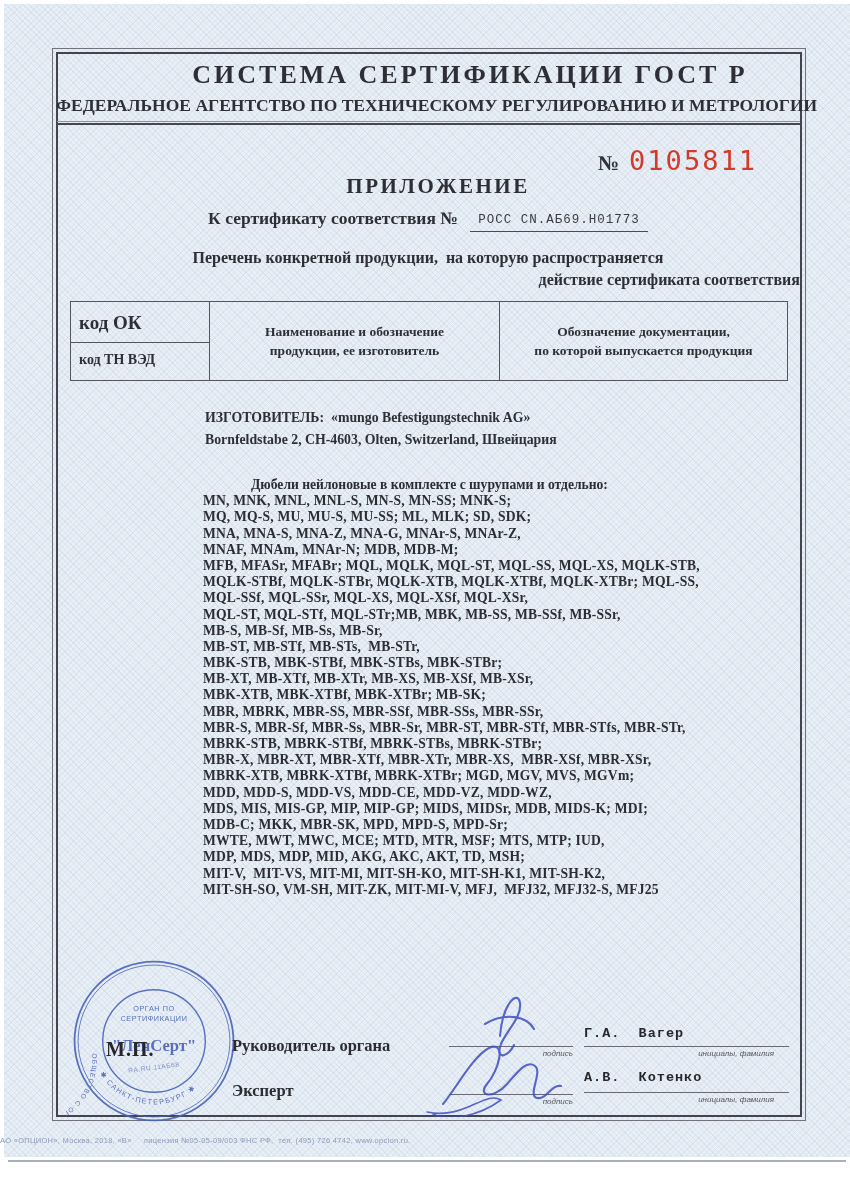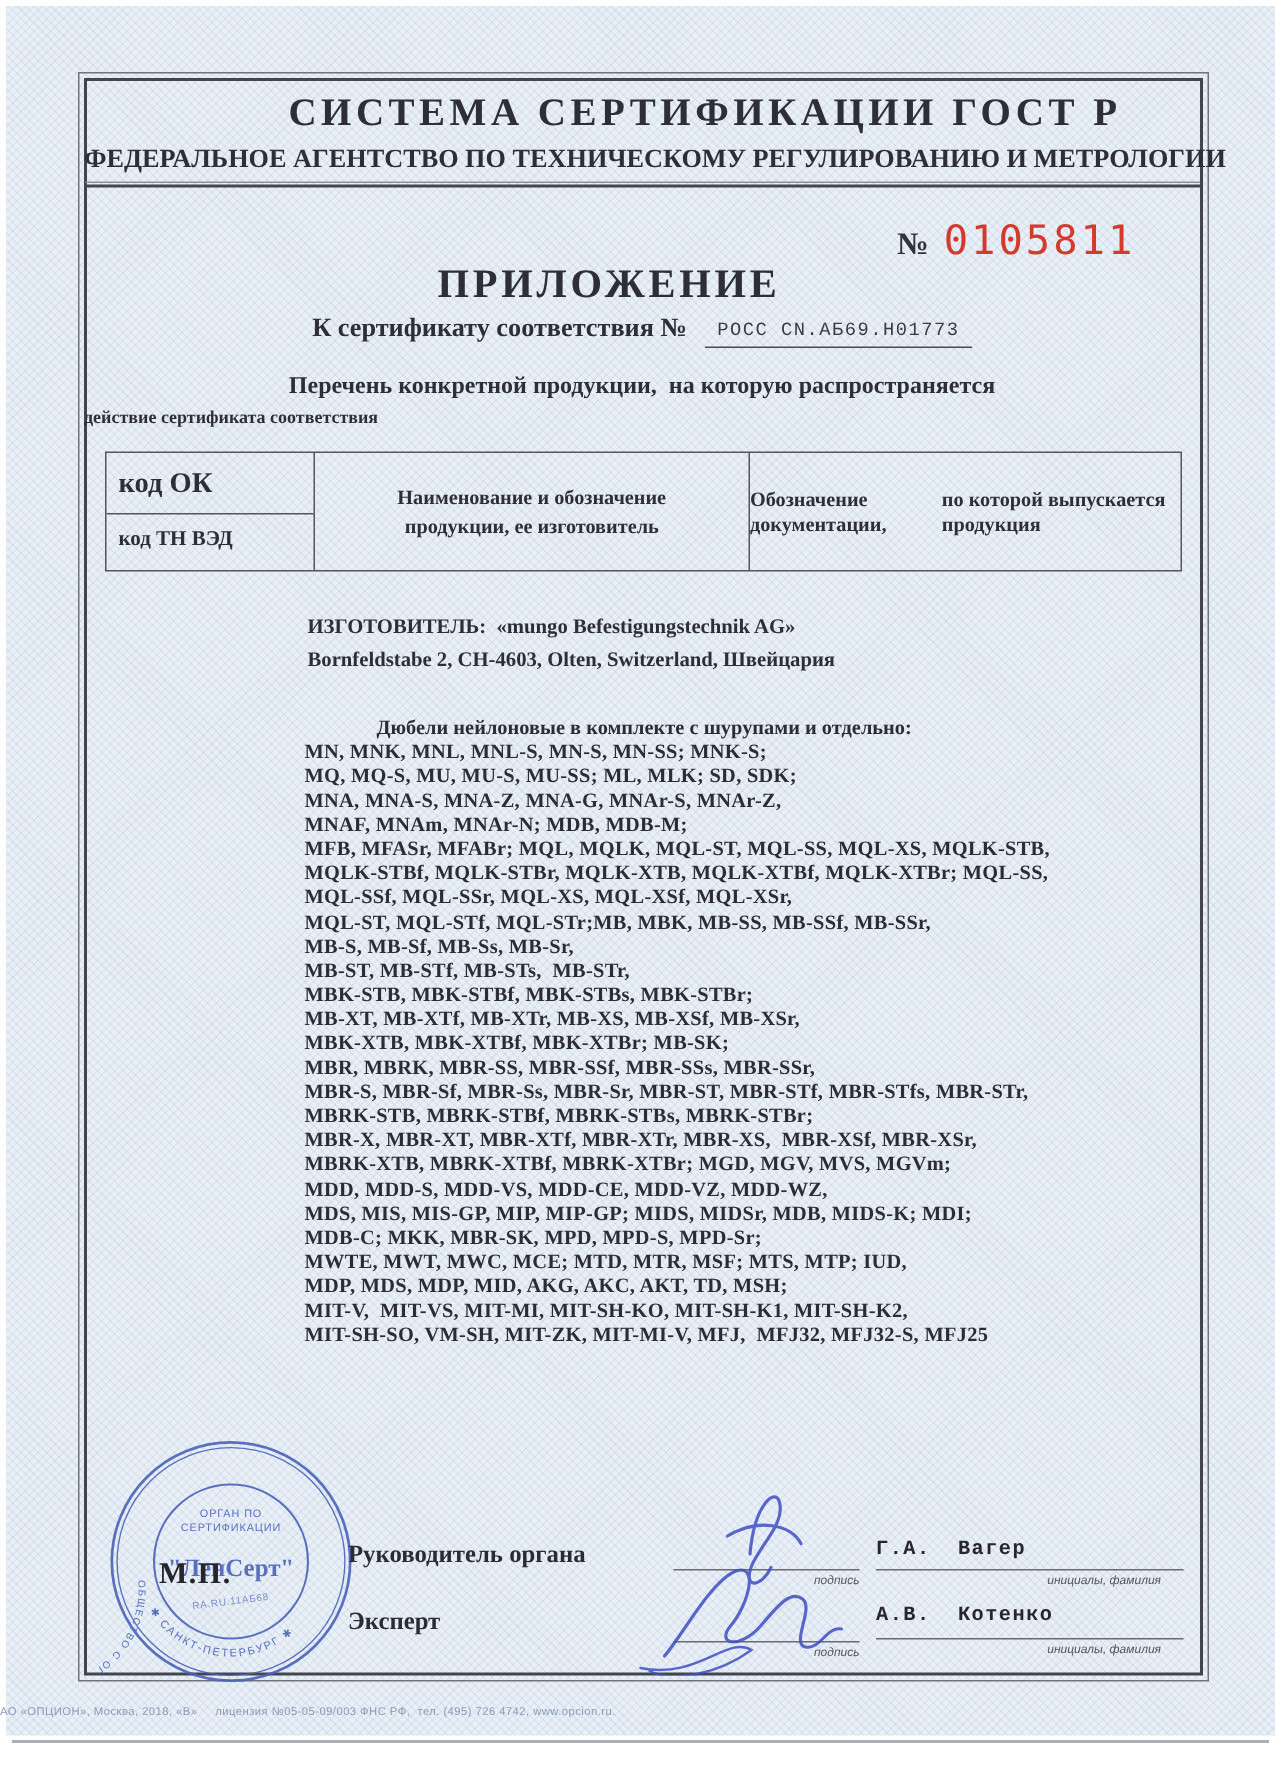--- a/index.html
+++ b/index.html
@@ -20,54 +20,54 @@
 
   .h1{position:absolute;left:56px;top:60px;width:828px;text-align:center;
       font-weight:bold;font-size:26px;letter-spacing:3px;white-space:nowrap;}
   .h2{position:absolute;left:56px;top:95px;width:744px;text-align:center;
       font-weight:bold;font-size:17.5px;letter-spacing:0;white-space:nowrap;}
 
   .serial{position:absolute;left:598px;top:145px;display:flex;align-items:baseline;gap:10px;}
   .serial .num-sign{font-weight:bold;font-size:21px;color:#33343b;}
   .serial .num-val{font-family:"DejaVu Sans Mono", monospace;font-size:27px;color:#d43a2c;letter-spacing:2px;}
 
-  .doc-title{position:absolute;left:40px;top:174px;width:732px;text-align:center;
-      font-weight:bold;font-size:27px;letter-spacing:2.5px;}
+  .doc-title{position:absolute;left:72px;top:174px;width:732px;text-align:center;
+      font-weight:bold;font-size:21px;letter-spacing:2.5px;}
   .subtitle{position:absolute;left:56px;top:208px;width:744px;display:flex;justify-content:center;
       align-items:flex-end;gap:12px;}
   .subtitle .lbl{font-weight:bold;font-size:17.5px;}
   .subtitle .certno{width:178px;text-align:center;border-bottom:1px solid #4a4b52;
       font-family:"Liberation Mono", monospace;font-size:12.5px;letter-spacing:1px;color:#3a3b42;
       padding-bottom:4px;transform:translateY(3px);white-space:nowrap;}
 
   .intro1{position:absolute;left:56px;top:249px;width:744px;text-align:center;font-weight:bold;font-size:16px;white-space:pre;}
-  .intro2{position:absolute;left:56px;top:271px;width:744px;text-align:left;font-weight:bold;font-size:12px;}
+  .intro2{position:absolute;left:56px;top:271px;width:744px;text-align:right;font-weight:bold;font-size:16px;}
 
   .ptable{position:absolute;left:70px;top:301px;width:716px;height:78px;border:1px solid #54555d;}
   .ptable .c1{position:absolute;left:0;top:0;width:138px;height:100%;border-right:1px solid #54555d;}
   .ptable .c1 .split{position:absolute;left:0;top:40px;width:100%;height:1px;background:#54555d;}
   .ptable .c1 .t1{position:absolute;left:8px;top:10px;font-weight:bold;font-size:19px;}
   .ptable .c1 .t2{position:absolute;left:8px;top:50px;font-weight:bold;font-size:14px;}
   .ptable .c2{position:absolute;left:139px;top:0;width:289px;height:100%;border-right:1px solid #54555d;
       display:flex;flex-direction:column;justify-content:center;align-items:center;gap:2px;}
   .ptable .c3{position:absolute;left:429px;top:0;right:0;height:100%;
-      display:flex;flex-direction:row;justify-content:center;align-items:center;gap:2px;}
+      display:flex;flex-direction:column;justify-content:center;align-items:center;gap:2px;}
   .ptable .hl{font-weight:bold;font-size:13.5px;line-height:17px;}
 
   .manuf1{position:absolute;left:205px;top:410px;font-weight:bold;font-size:13.8px;white-space:pre;}
   .manuf2{position:absolute;left:205px;top:432px;font-weight:bold;font-size:13.8px;}
 
   .plist{position:absolute;left:203px;top:477px;width:585px;}
   .plist-intro{font-weight:bold;font-size:13.6px;height:16.2px;white-space:pre;color:#2c2d34;margin-left:48px;}
   .plist-line{font-weight:bold;font-size:13.6px;height:16.2px;white-space:pre;letter-spacing:.2px;color:#2c2d34;}
 
   .stamp{position:absolute;left:66px;top:953px;width:176px;height:176px;opacity:.9;}
   .mp{position:absolute;left:106px;top:1038px;font-weight:bold;font-size:20px;letter-spacing:1px;color:#26262c;}
 
-  .sig-label{position:absolute;font-weight:bold;font-size:16.5px;color:#2b2c33;}
+  .sig-label{position:absolute;font-weight:bold;font-size:16.5px;color:#2b2c33;margin-top:10px;}
   .sig-rule{position:absolute;height:1px;background:#6a6b72;}
   .sig-caption{position:absolute;font-family:"Liberation Sans", sans-serif;font-size:8px;color:#55565c;text-align:right;font-style:italic;}
   .sig-name{position:absolute;font-family:"Liberation Mono", monospace;font-weight:bold;font-size:13.5px;
       letter-spacing:1px;color:#26262c;white-space:pre;}
   .sig-svg{position:absolute;left:415px;top:972px;width:185px;height:145px;}
 
   .fineprint{position:absolute;left:0;top:1136px;width:850px;text-align:left;
       font-family:"Liberation Sans", sans-serif;font-size:7.5px;color:#8b9ab8;letter-spacing:.3px;white-space:pre;}
 </style>
 </head>

